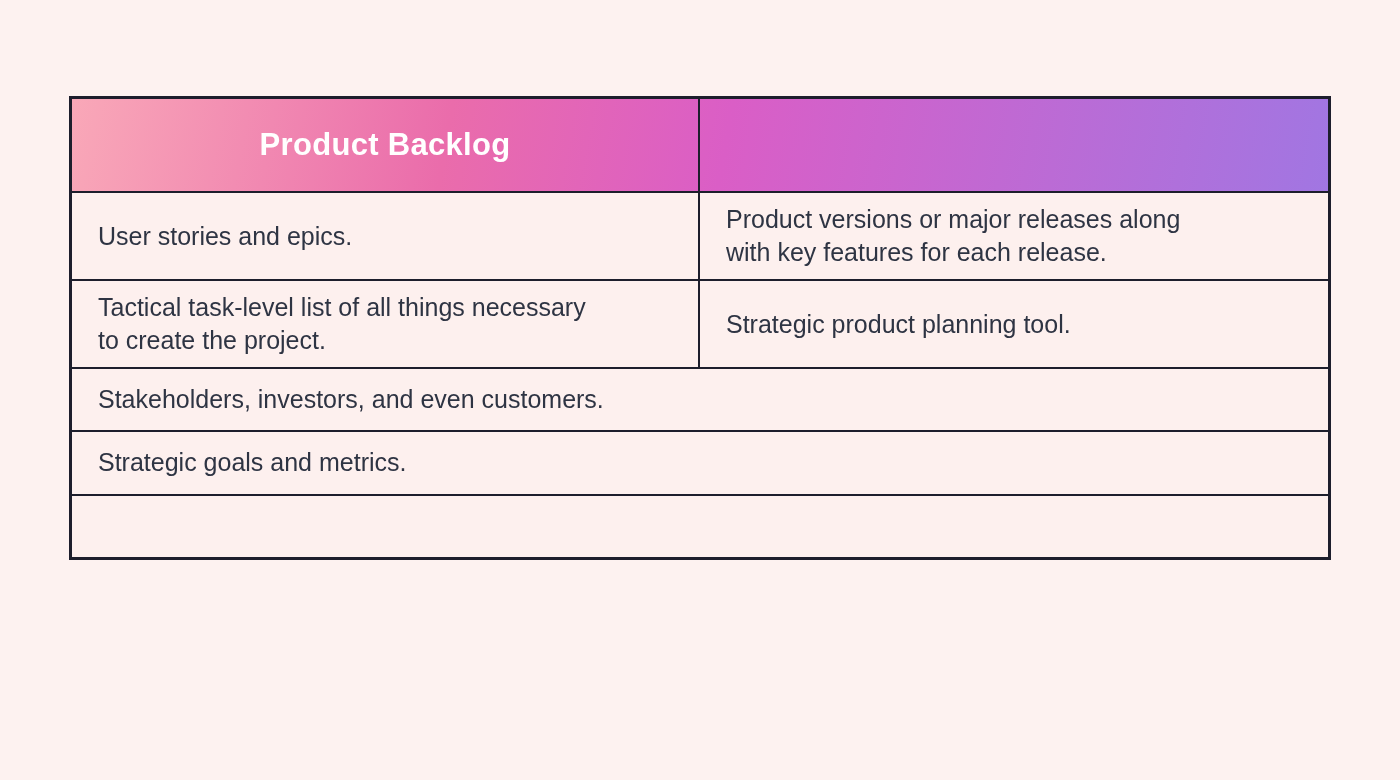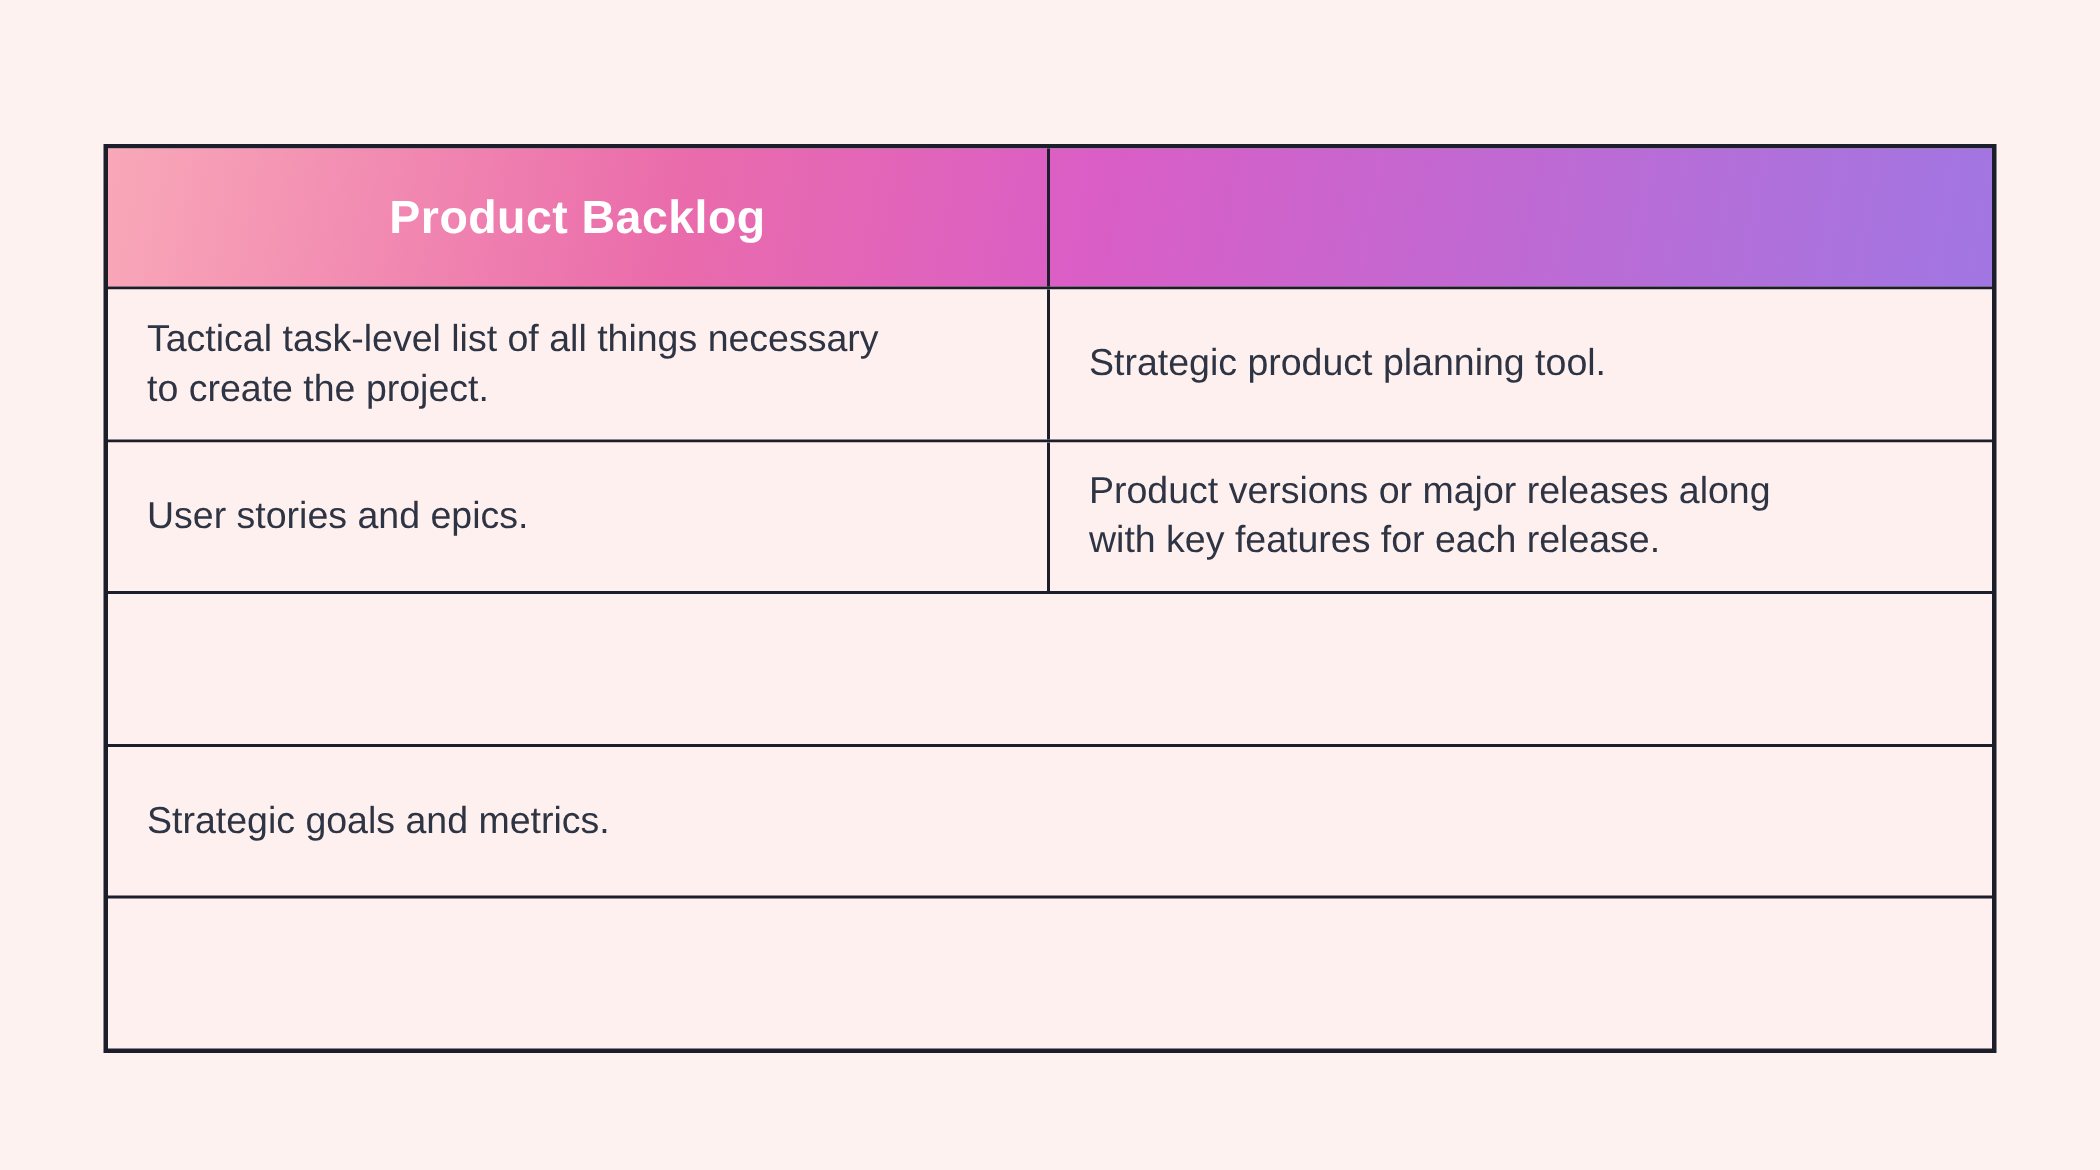--- a/index.html
+++ b/index.html
@@ -11,21 +11,21 @@
     font-family: "Liberation Sans", "DejaVu Sans", sans-serif;
   }
 
   body { background: #fdf2f0; position: relative; }
 
   .comparison-table {
     position: absolute;
     left: 69px;
     top: 96px;
     width: 1262px;
-    height: 606px;
+    height: 464px;
     border: 3px solid #1d1e2c;
     display: grid;
     grid-template-rows: 92px repeat(5, 1fr);
     background: #fdf0ee;
   }
 
   .header-row {
     display: grid;
     grid-template-columns: 1fr 1fr;
     background: linear-gradient(100deg, #f9a8b8 0%, #ea6cab 30%, #da5ec6 52%, #a176e2 100%);
@@ -65,32 +65,33 @@
 </head>
 <body>
 
 <div class="comparison-table">
 
   <div class="header-row">
     <div class="header-cell">Product Backlog</div>
   </div>
 
   <div class="body-row">
+    <div class="cell left">User stories and epics.</div>
+    <div class="cell">Product versions or major releases along
+with key features for each release.</div>
+  </div>
+
+  <div class="body-row">
     <div class="cell left">Tactical task-level list of all things necessary
 to create the project.</div>
     <div class="cell">Strategic product planning tool.</div>
   </div>
 
   <div class="body-row">
-    <div class="cell left">User stories and epics.</div>
-    <div class="cell">Product versions or major releases along
-with key features for each release.</div>
-  </div>
-
-  <div class="body-row">
+    <div class="cell">Stakeholders, investors, and even customers.</div>
   </div>
 
   <div class="body-row">
     <div class="cell">Strategic goals and metrics.</div>
   </div>
 
   <div class="body-row">
   </div>
 
 </div>

